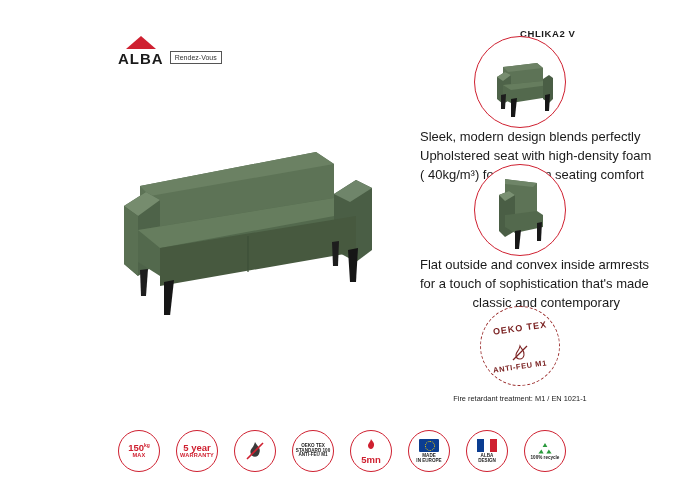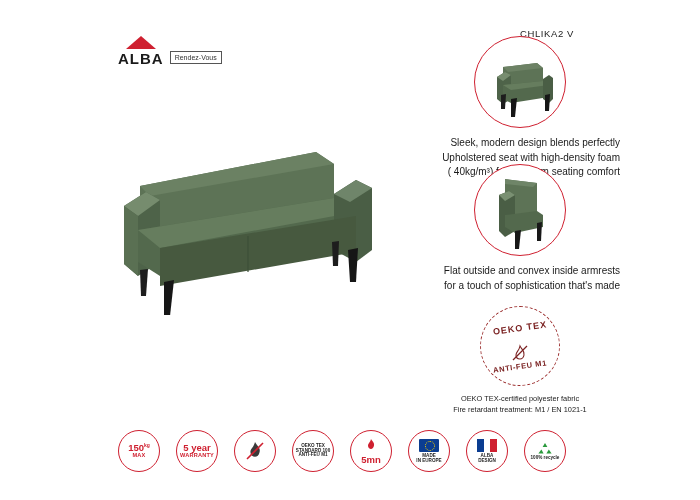--- a/index.html
+++ b/index.html
@@ -50,21 +50,21 @@
     padding: 2px 4px;
     margin-bottom: 2px;
     white-space: nowrap;
   }
 
   
   .product-code {
     position: absolute;
     left: 520px; top: 28px;
     font-size: 9.5px;
-    font-weight: normal;
+    font-weight: bold;
     letter-spacing: 0.6px;
     color: #1a1a1a;
   }
 
   
   .hero {
     position: absolute;
     left: 120px; top: 130px;
     width: 290px; height: 185px;
   }
@@ -77,23 +77,22 @@
   .feature-circle {
     position: relative;
     width: 92px; height: 92px;
     border: 1.6px solid #cf2030;
     border-radius: 50%;
     margin: 0 auto;
     overflow: hidden;
     background: #fff;
   }
   .feature-text {
-    margin-top: 8px;
     text-align: right;
-    font-size: 10px;
+    font-size: 13px;
     line-height: 1.45;
     color: #1a1a1a;
   }
   .feature-text div { white-space: nowrap; }
 
   #feature-1 { left: 420px; top: 36px; }
   #feature-2 { left: 420px; top: 164px; }
 
   
   .oeko {
@@ -269,36 +268,36 @@
         <polygon points="24,30 34,26 40,30 40,66 30,72 24,66" fill="#4a5e45"></polygon>
         <polygon points="24,30 34,26 40,30 30,36" fill="#7a9072"></polygon>
         <polygon points="30,50 62,46 68,50 68,62 40,68 30,62" fill="#53694d"></polygon>
         <polygon points="40,66 46,65 44,84 40,84" fill="#181818"></polygon>
         <polygon points="62,58 67,57 66,76 62,76" fill="#181818"></polygon>
       </svg>
     </div>
     <div class="feature-text">
       <div>Flat outside and convex inside armrests</div>
       <div>for a touch of sophistication that's made</div>
+      <div>classic and contemporary</div>
     </div>
   </div>
 
   <div class="oeko">
     <div class="oeko-stamp">
       <div class="oeko-top">OEKO TEX</div>
       <div class="oeko-mid">
         <svg width="22" height="20" viewBox="0 0 22 20">
           <path d="M11 3 C13 7, 16 8, 15 12 C14.4 15, 12.6 16, 11 16 C9 16, 7 14.6, 7 12 C7 9, 10 8, 11 3 Z" fill="none" stroke="#7b2222" stroke-width="1.1"></path>
           <line x1="4" y1="17" x2="18" y2="3" stroke="#7b2222" stroke-width="1.2"></line>
         </svg>
       </div>
       <div class="oeko-bottom">ANTI-FEU M1</div>
     </div>
     <div class="oeko-text">
-      <div>OEKO TEX-certified polyester fabric</div>
       <div>Fire retardant treatment: M1 / EN 1021-1</div>
     </div>
   </div>
 
   <div class="badges">
 
     <div class="badge">
       <div class="b-l1 b-red"><span>150</span><span class="b-sup">kg</span></div>
       <div class="b-l2 b-red">MAX</div>
     </div>

